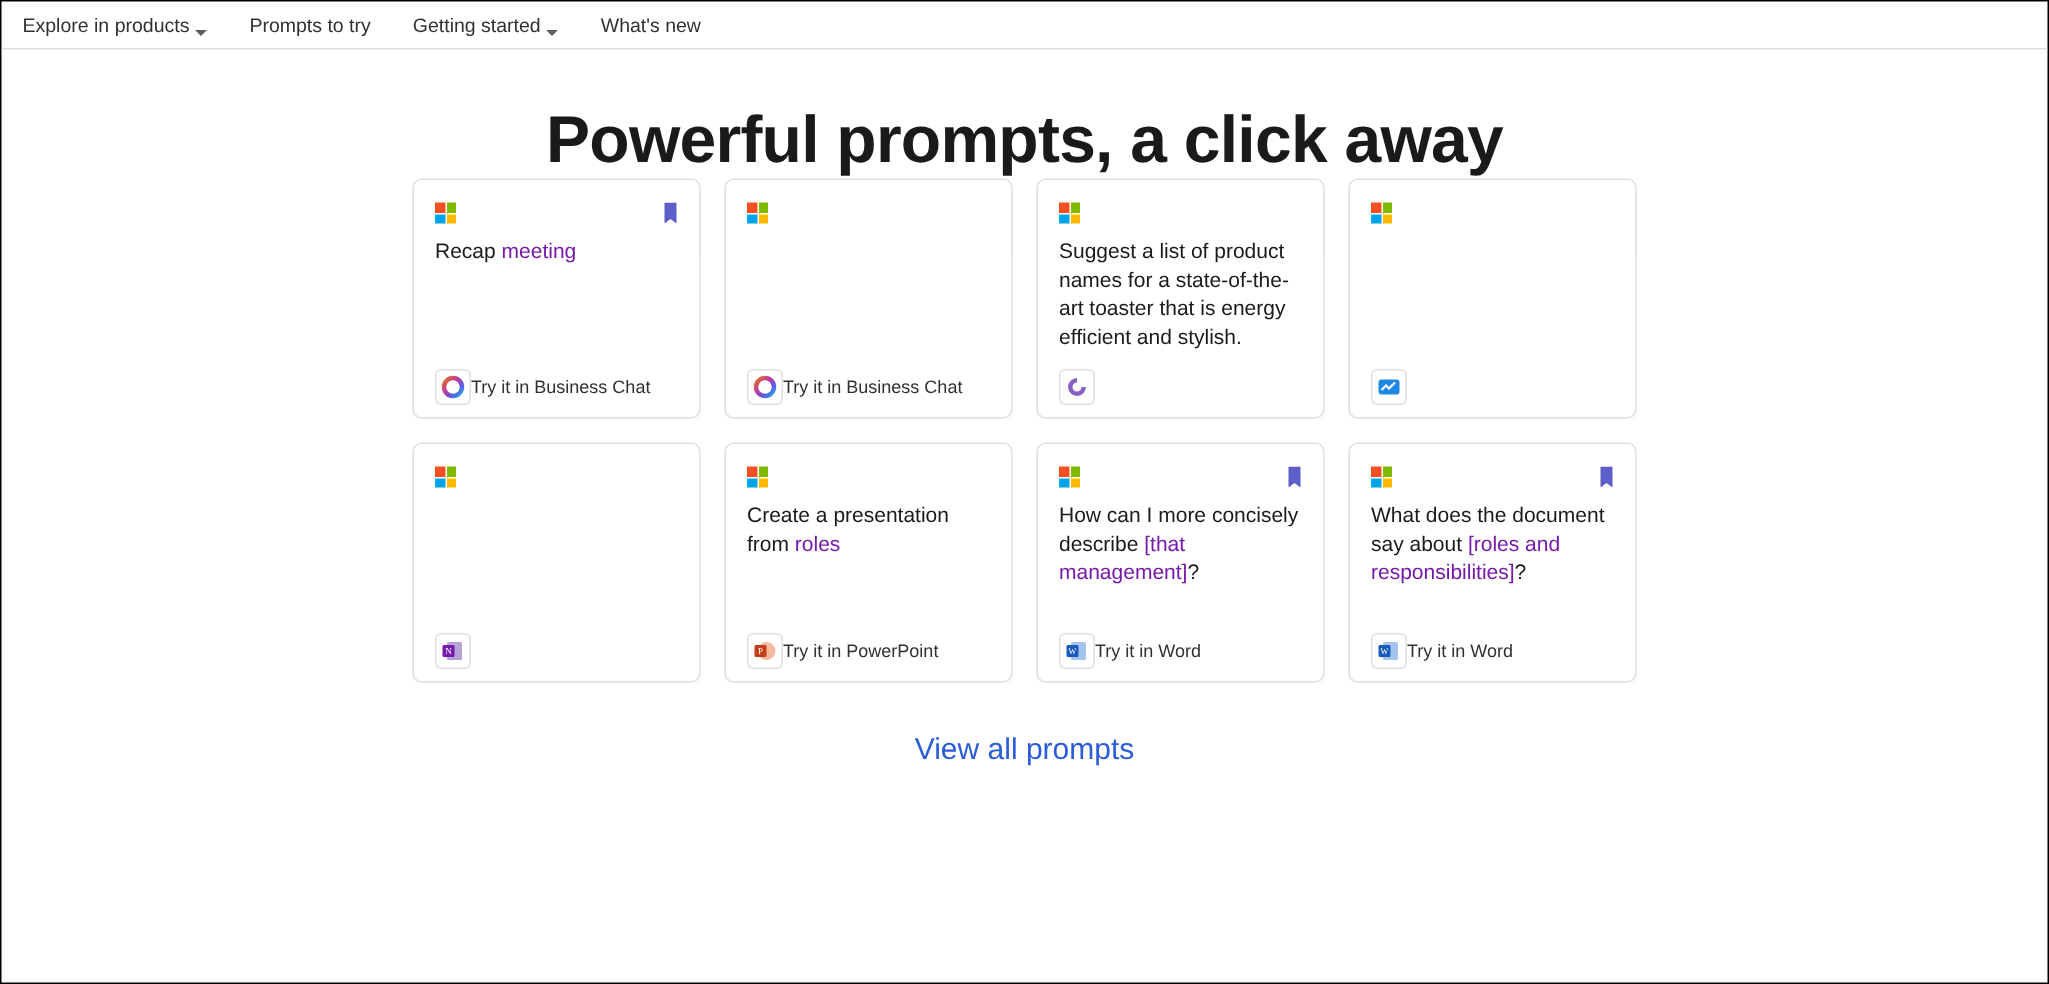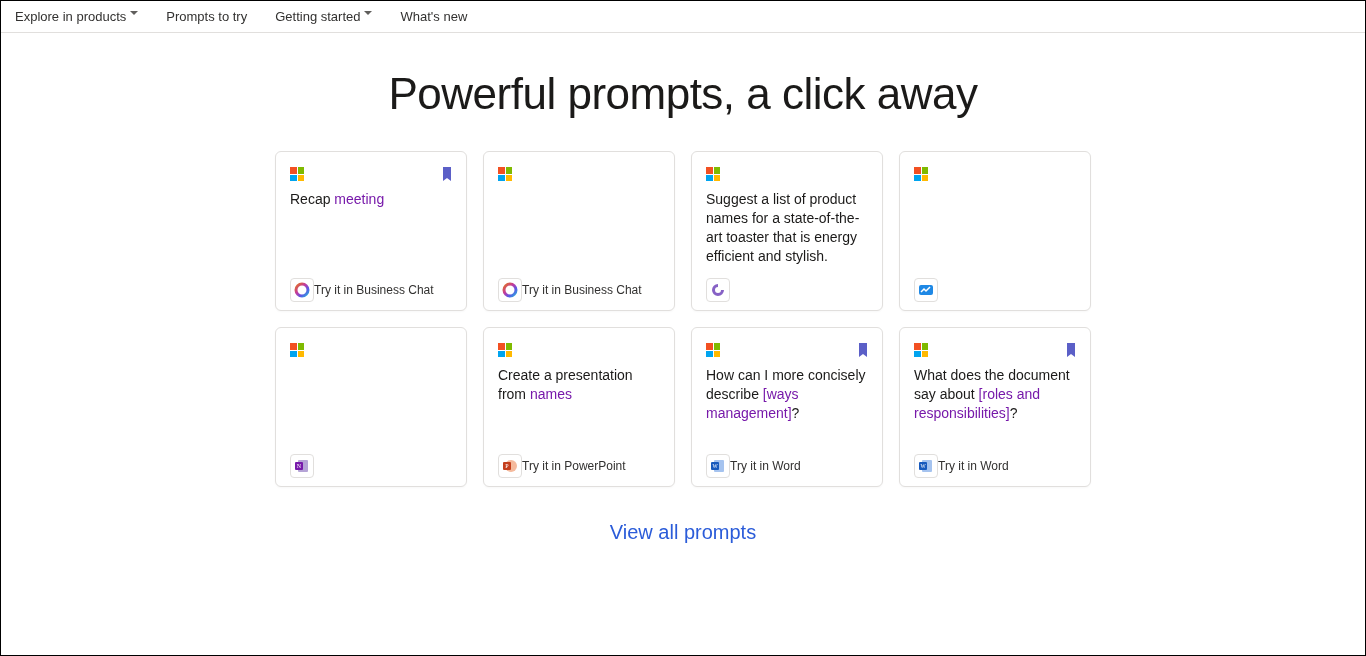--- a/index.html
+++ b/index.html
@@ -16,37 +16,36 @@
     display: flex;
     align-items: center;
     gap: 28px;
     padding: 8px 14px;
     border-bottom: 1px solid #e1dfdd;
     font-size: 13px;
     color: #323130;
   }
   .topnav-item {
     display: flex;
-    align-items: flex-start;
+    align-items: flex-end;
     gap: 4px;
     cursor: pointer;
   }
   .chev {
     width: 0; height: 0;
     border-left: 4px solid transparent;
     border-right: 4px solid transparent;
     border-top: 4px solid #605e5c;
     margin-top: 2px;
   }
   .hero {
     text-align: center;
     font-size: 44px;
-    font-weight: 400;
+    font-weight: 700;
     margin-top: 36px;
-    margin-bottom: 32px;
     letter-spacing: -0.5px;
   }
   .grid {
     display: grid;
     grid-template-columns: repeat(4, 192px);
     gap: 16px;
     justify-content: center;
   }
   .card {
     border: 1px solid #e1dfdd;
@@ -251,21 +250,21 @@
     </div>
     <div class="card">
       <div class="card-top">
         <div class="ms-logo">
           <span></span>
           <span></span>
           <span></span>
           <span></span>
         </div>
       </div>
-      <div class="prompt-text"><span>Create a presentation from </span><span class="var">names</span></div>
+      <div class="prompt-text"><span>Create a presentation from </span><span class="var">roles</span></div>
       <div class="card-footer">
         <div class="app-icon">
           <svg viewBox="0 0 16 16">
             <circle cx="9" cy="8" r="6" fill="#f5ba9d"></circle>
             <rect x="1" y="4" width="8" height="8" rx="1" fill="#c43e1c"></rect>
             <text x="5" y="10" font-size="6" fill="#fff" text-anchor="middle" font-family="Segoe UI">P</text>
           </svg>
         </div>
         <span>Try it in PowerPoint</span>
       </div>
@@ -277,21 +276,21 @@
           <span></span>
           <span></span>
           <span></span>
         </div>
         <span class="bookmark-icon">
           <svg viewBox="0 0 10 14" width="10" height="14">
             <path d="M1 0h8v14l-4-3-4 3V0z" fill="#5b5fc7"></path>
           </svg>
         </span>
       </div>
-      <div class="prompt-text"><span>How can I more concisely describe </span><span class="var">[ways management]</span><span>?</span></div>
+      <div class="prompt-text"><span>How can I more concisely describe </span><span class="var">[that management]</span><span>?</span></div>
       <div class="card-footer">
         <div class="app-icon">
           <svg viewBox="0 0 16 16">
             <rect x="4" y="2" width="10" height="12" rx="1" fill="#a5c3ef"></rect>
             <rect x="1" y="4" width="8" height="8" rx="1" fill="#185abd"></rect>
             <text x="5" y="10" font-size="5.5" fill="#fff" text-anchor="middle" font-family="Segoe UI">W</text>
           </svg>
         </div>
         <span>Try it in Word</span>
       </div>

